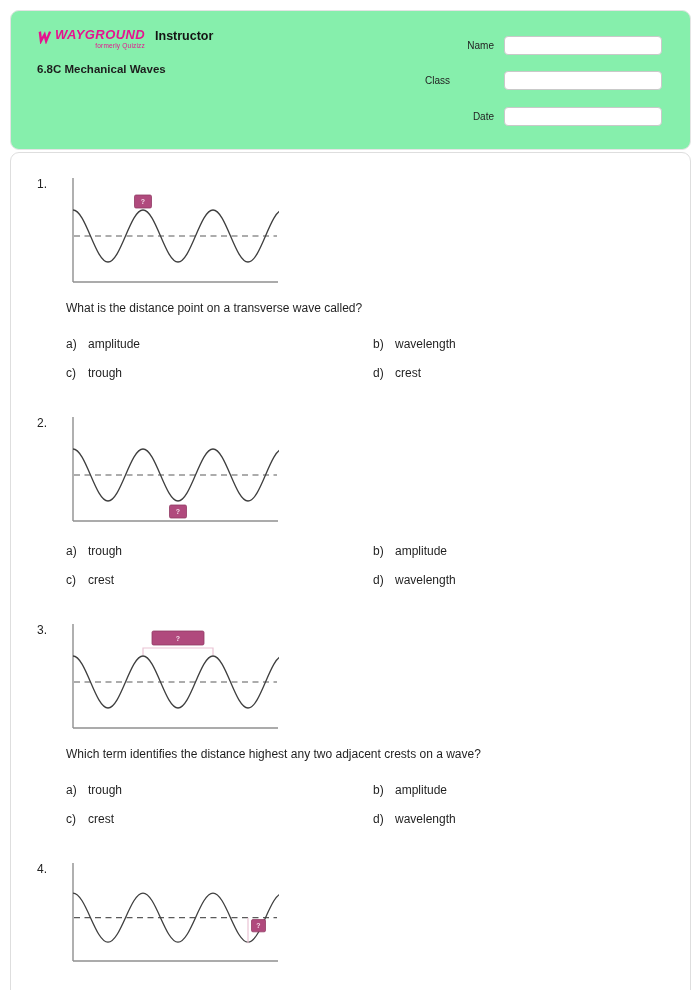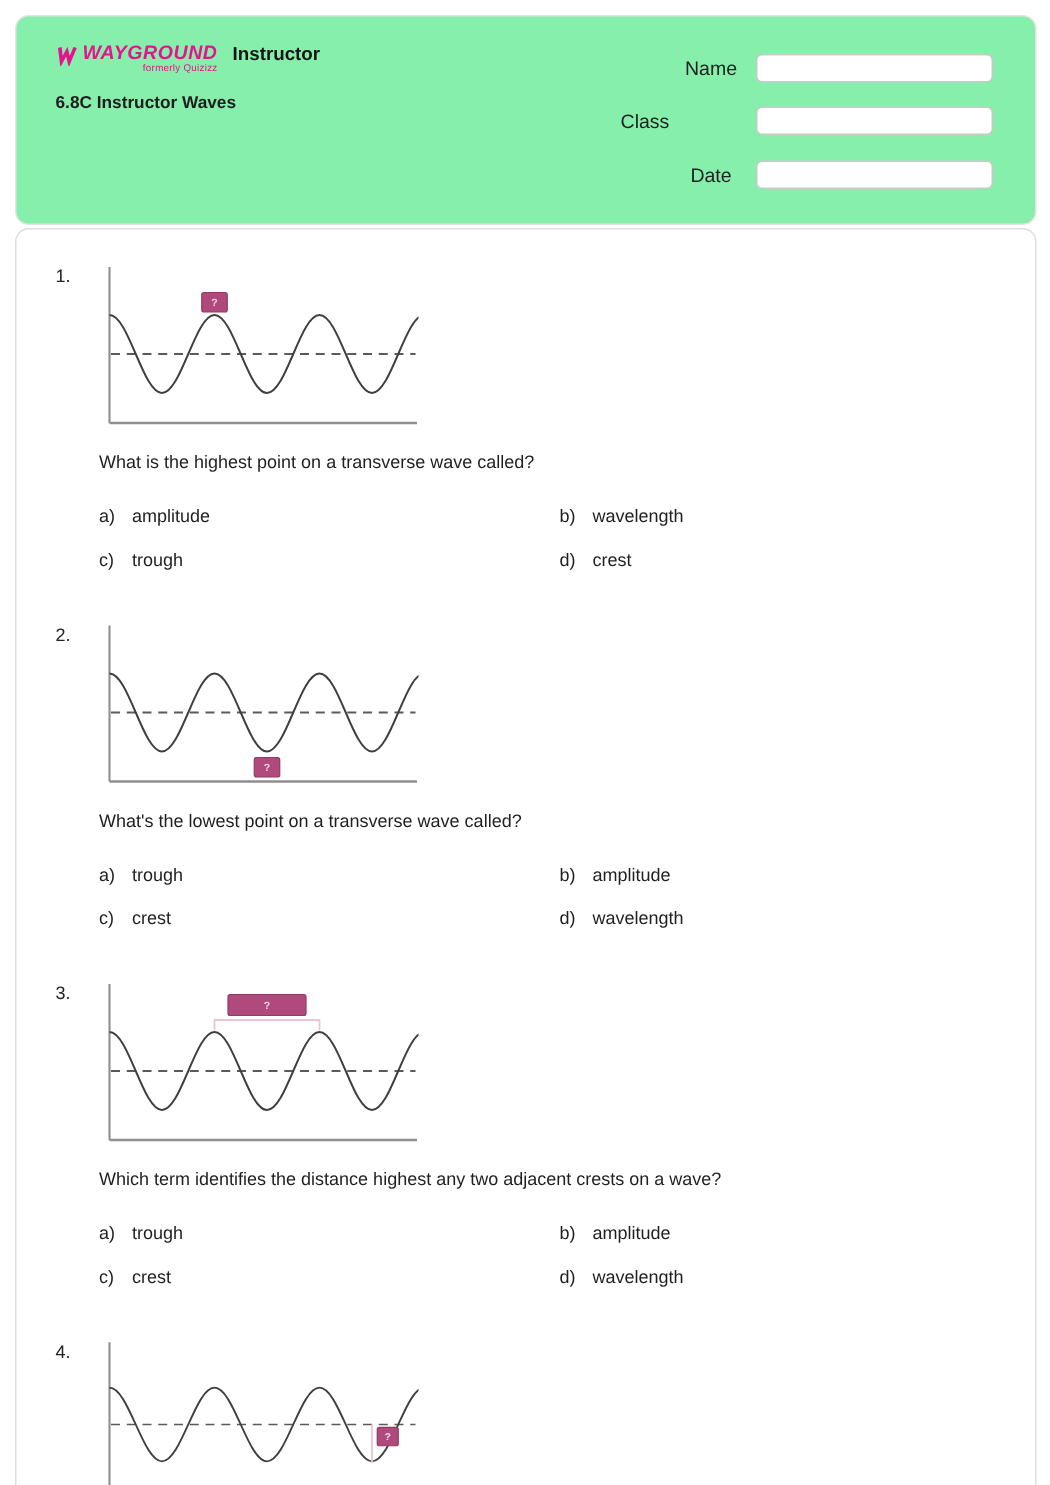--- a/index.html
+++ b/index.html
@@ -39,22 +39,22 @@
   .ws-title { margin-top: 13px; font-size: 11.5px; font-weight: bold; color: #1d1d1d; }
   .ws-meta { margin-top: 7px; }
   .ws-meta div { font-size: 10.5px; color: #3a3a3a; line-height: 18px; }
 
   .fields { position: absolute; top: 0; right: 28px; width: 230px; }
   .field-row { position: absolute; right: 0; display: flex; align-items: center; }
   .field-row.f0 { top: 25px; }
   .field-row.f1 { top: 60px; gap: 44px; }
   .field-row.f2 { top: 96px; }
   .field-label {
-    width: 60px; text-align: center; 
-    font-size: 13px; color: #222222;
+    width: 60px; text-align: right; margin-right: 10px;
+    font-size: 10px; color: #222222;
   }
   .field-input {
     width: 158px; height: 19px;
     border: 1px solid #c9c9c9; border-radius: 4px;
     background: #ffffff; outline: none;
     font-size: 11px; padding: 0 6px;
     font-family: "Liberation Sans", sans-serif;
   }
 
   
@@ -94,21 +94,21 @@
         <g transform="skewX(-8)">
           <polyline points="3.5,2 6.3,12.6 9.2,5.2 12.1,12.6 15,2" fill="none" stroke="#e6138f" stroke-width="2.7"></polyline>
         </g>
       </svg>
       <div class="logo-stack">
         <div class="logo-word" style="color:#e6138f">WAYGROUND</div>
         <div class="logo-tagline" style="color:#e6138f">formerly Quizizz</div>
       </div>
       <div class="product-label">Instructor</div>
     </div>
-    <div class="ws-title">6.8C Instructor Waves</div>
+    <div class="ws-title">6.8C Mechanical Waves</div>
   </div>
 
   <div class="fields">
     <div class="field-row f0">
       <div class="field-label">Name</div>
       <input class="field-input" type="text" value="" style="">
     </div>
     <div class="field-row f1">
       <div class="field-label">Class</div>
       <input class="field-input" type="text" value="" style="">
@@ -126,21 +126,21 @@
     <div class="qnum">1.</div>
     <div class="qbody">
       <div class="diagram"><svg width="208" height="108" viewBox="0 0 208 108" preserveAspectRatio="none">
             <line x1="2" y1="2" x2="2" y2="106" stroke="#8f8f8f" stroke-width="1.4"></line>
             <line x1="2" y1="106" x2="207" y2="106" stroke="#8f8f8f" stroke-width="1.6"></line>
             <line x1="3" y1="60" x2="206" y2="60" stroke="#5a5a5a" stroke-width="1.2" stroke-dasharray="6 4.5"></line>
             <path d="M 2 34 C 14.8 34, 24.2 86, 37 86 C 49.8 86, 59.2 34, 72 34 C 84.8 34, 94.2 86, 107 86 C 119.8 86, 129.2 34, 142 34 C 154.8 34, 164.2 86, 177 86 C 189.8 86, 199.2 34, 212 34 C 224.8 34, 234.2 86, 247 86" fill="none" stroke="#3f3f3f" stroke-width="1.3"></path>
             <rect x="63.5" y="19" width="17" height="13" rx="1.5" fill="#b04a7d" stroke="#913a63" stroke-width="0.8"></rect>
             <text x="72" y="28.1" text-anchor="middle" font-size="7" font-weight="bold" fill="#f3d9e6" font-family="Liberation Sans, sans-serif">?</text>
           </svg></div>
-      <div class="qtext">What is the highest point on a transverse wave called?</div>
+      <div class="qtext">What is the distance point on a transverse wave called?</div>
       <div class="options">
         <div class="option">
           <span class="opt-letter">a)</span>
           <span>amplitude</span>
         </div>
         <div class="option">
           <span class="opt-letter">b)</span>
           <span>wavelength</span>
         </div>
         <div class="option">
@@ -159,21 +159,20 @@
     <div class="qnum">2.</div>
     <div class="qbody">
       <div class="diagram"><svg width="208" height="108" viewBox="0 0 208 108" preserveAspectRatio="none">
             <line x1="2" y1="2" x2="2" y2="106" stroke="#8f8f8f" stroke-width="1.4"></line>
             <line x1="2" y1="106" x2="207" y2="106" stroke="#8f8f8f" stroke-width="1.6"></line>
             <line x1="3" y1="60" x2="206" y2="60" stroke="#5a5a5a" stroke-width="1.2" stroke-dasharray="6 4.5"></line>
             <path d="M 2 34 C 14.8 34, 24.2 86, 37 86 C 49.8 86, 59.2 34, 72 34 C 84.8 34, 94.2 86, 107 86 C 119.8 86, 129.2 34, 142 34 C 154.8 34, 164.2 86, 177 86 C 189.8 86, 199.2 34, 212 34 C 224.8 34, 234.2 86, 247 86" fill="none" stroke="#3f3f3f" stroke-width="1.3"></path>
             <rect x="98.5" y="90" width="17" height="13" rx="1.5" fill="#b04a7d" stroke="#913a63" stroke-width="0.8"></rect>
             <text x="107" y="99.1" text-anchor="middle" font-size="7" font-weight="bold" fill="#f3d9e6" font-family="Liberation Sans, sans-serif">?</text>
           </svg></div>
-      <div class="qtext">What's the lowest point on a transverse wave called?</div>
       <div class="options">
         <div class="option">
           <span class="opt-letter">a)</span>
           <span>trough</span>
         </div>
         <div class="option">
           <span class="opt-letter">b)</span>
           <span>amplitude</span>
         </div>
         <div class="option">

